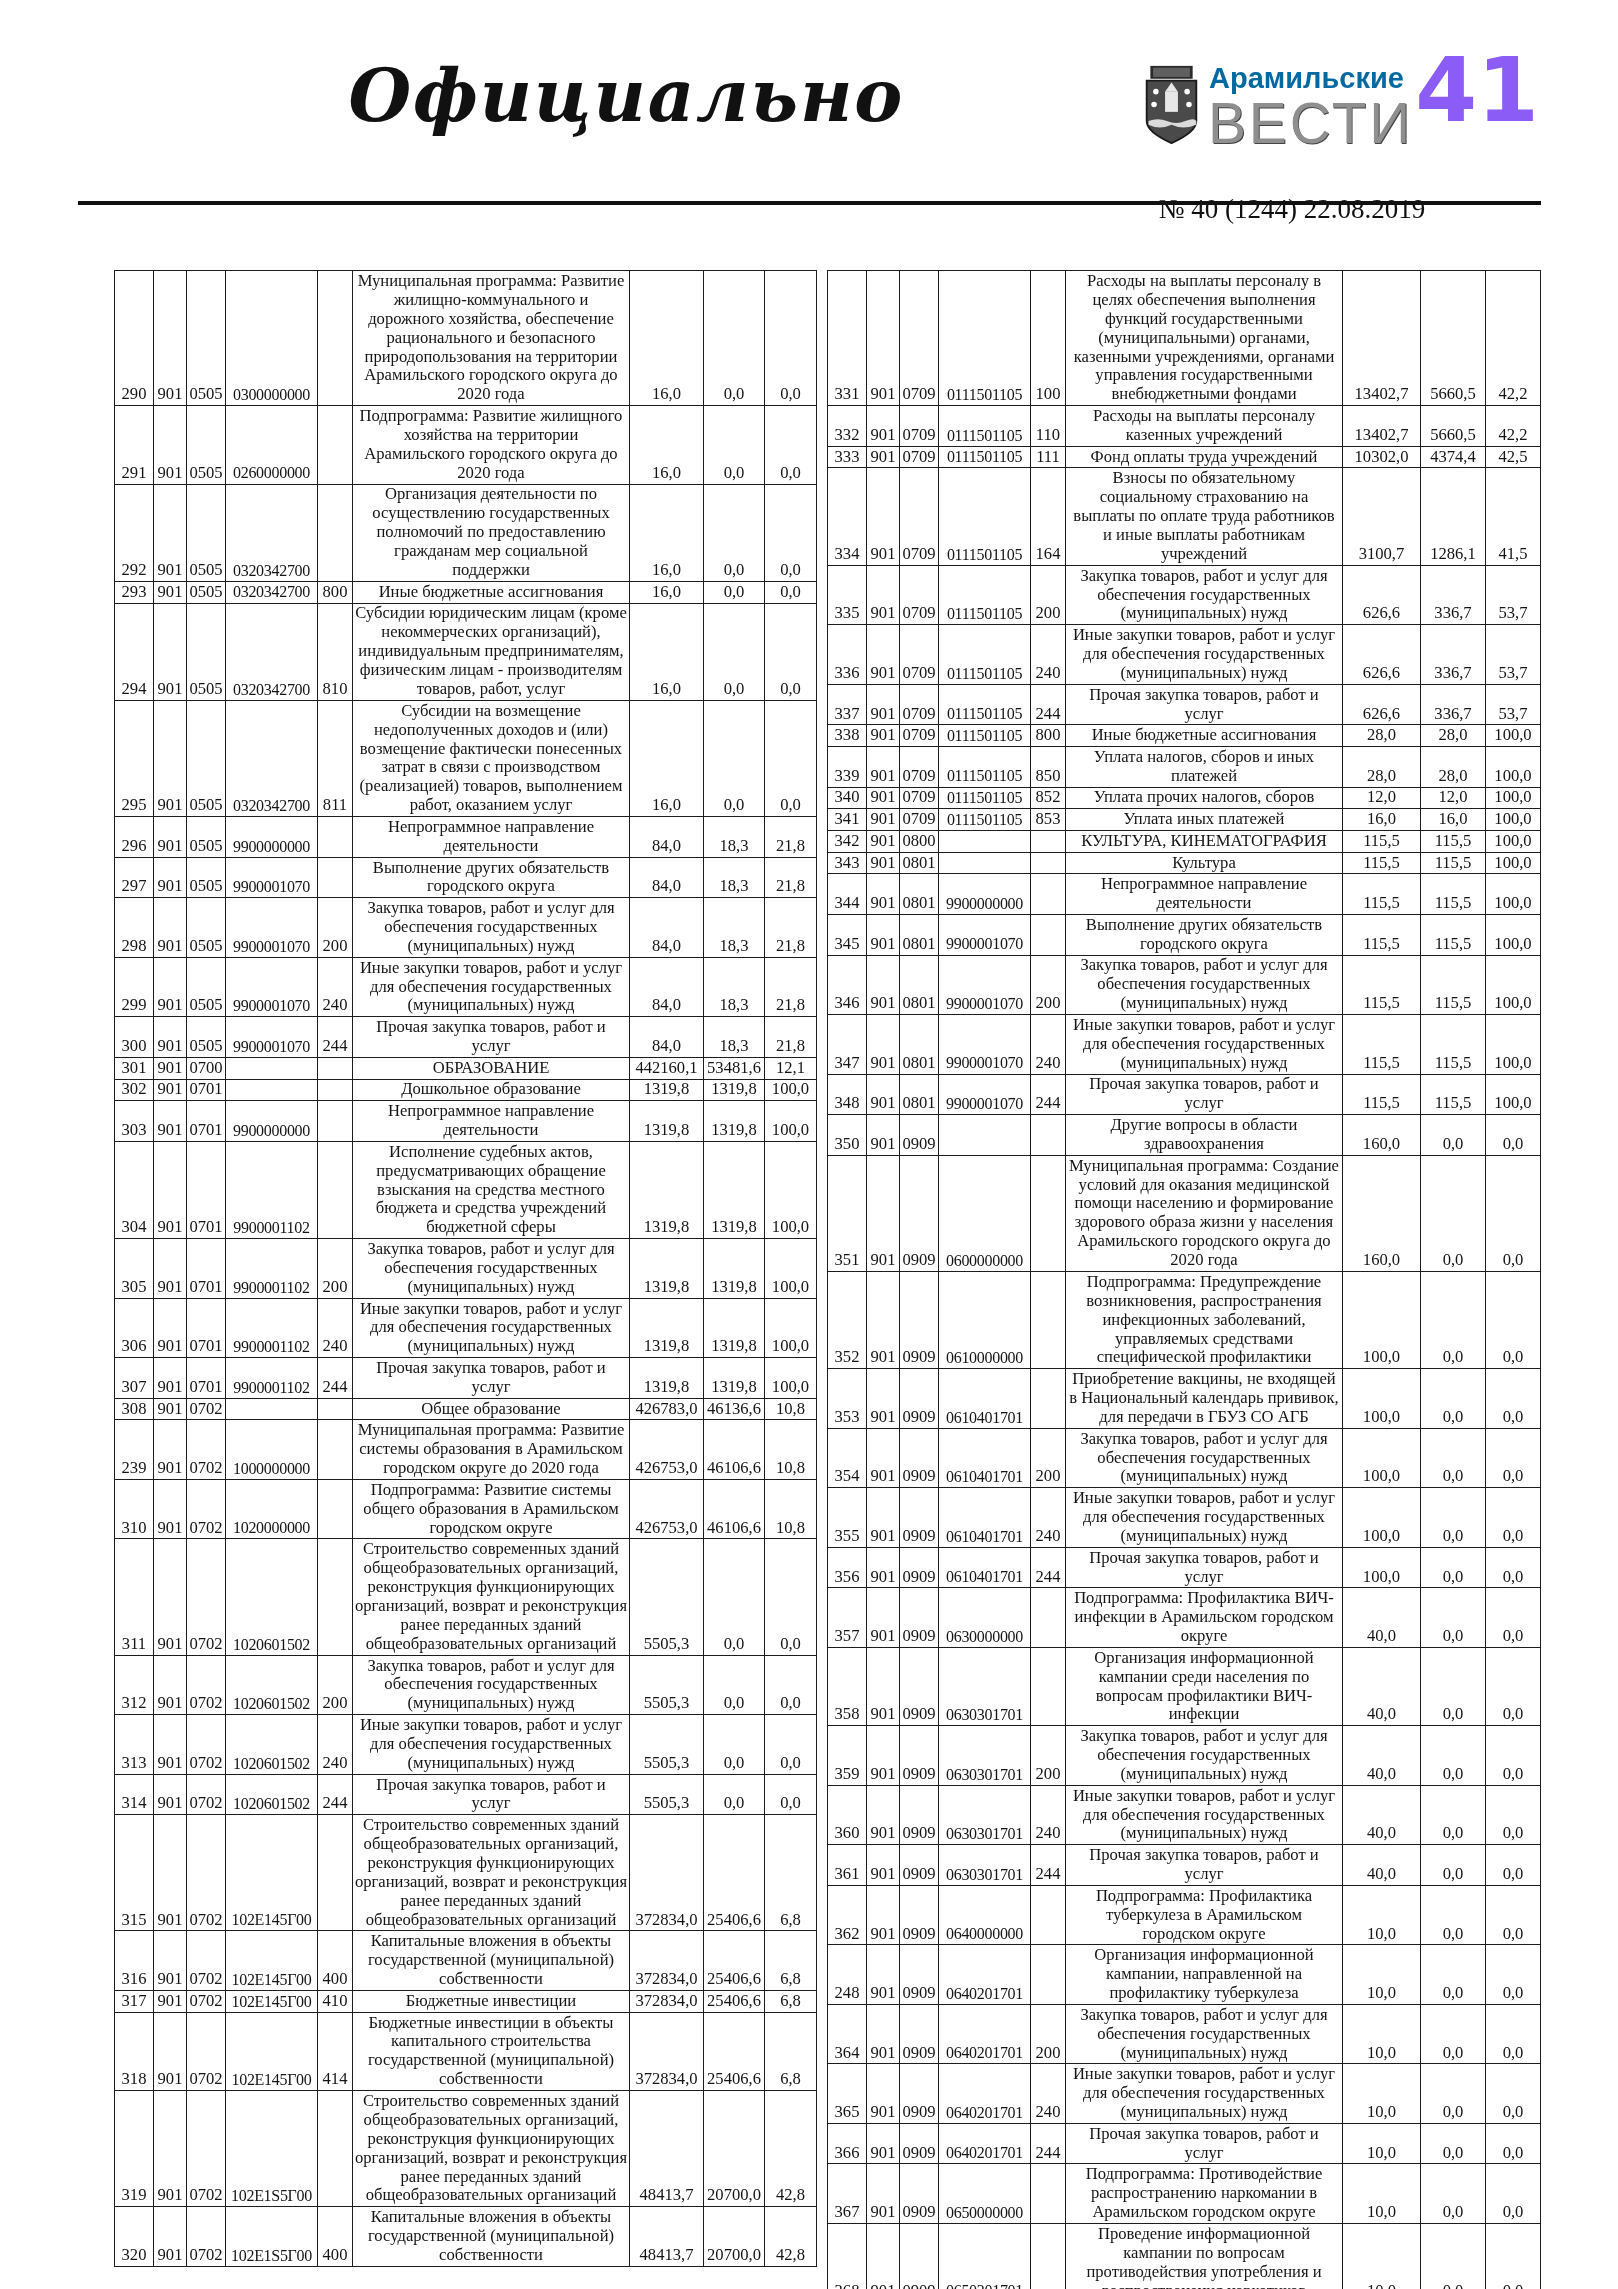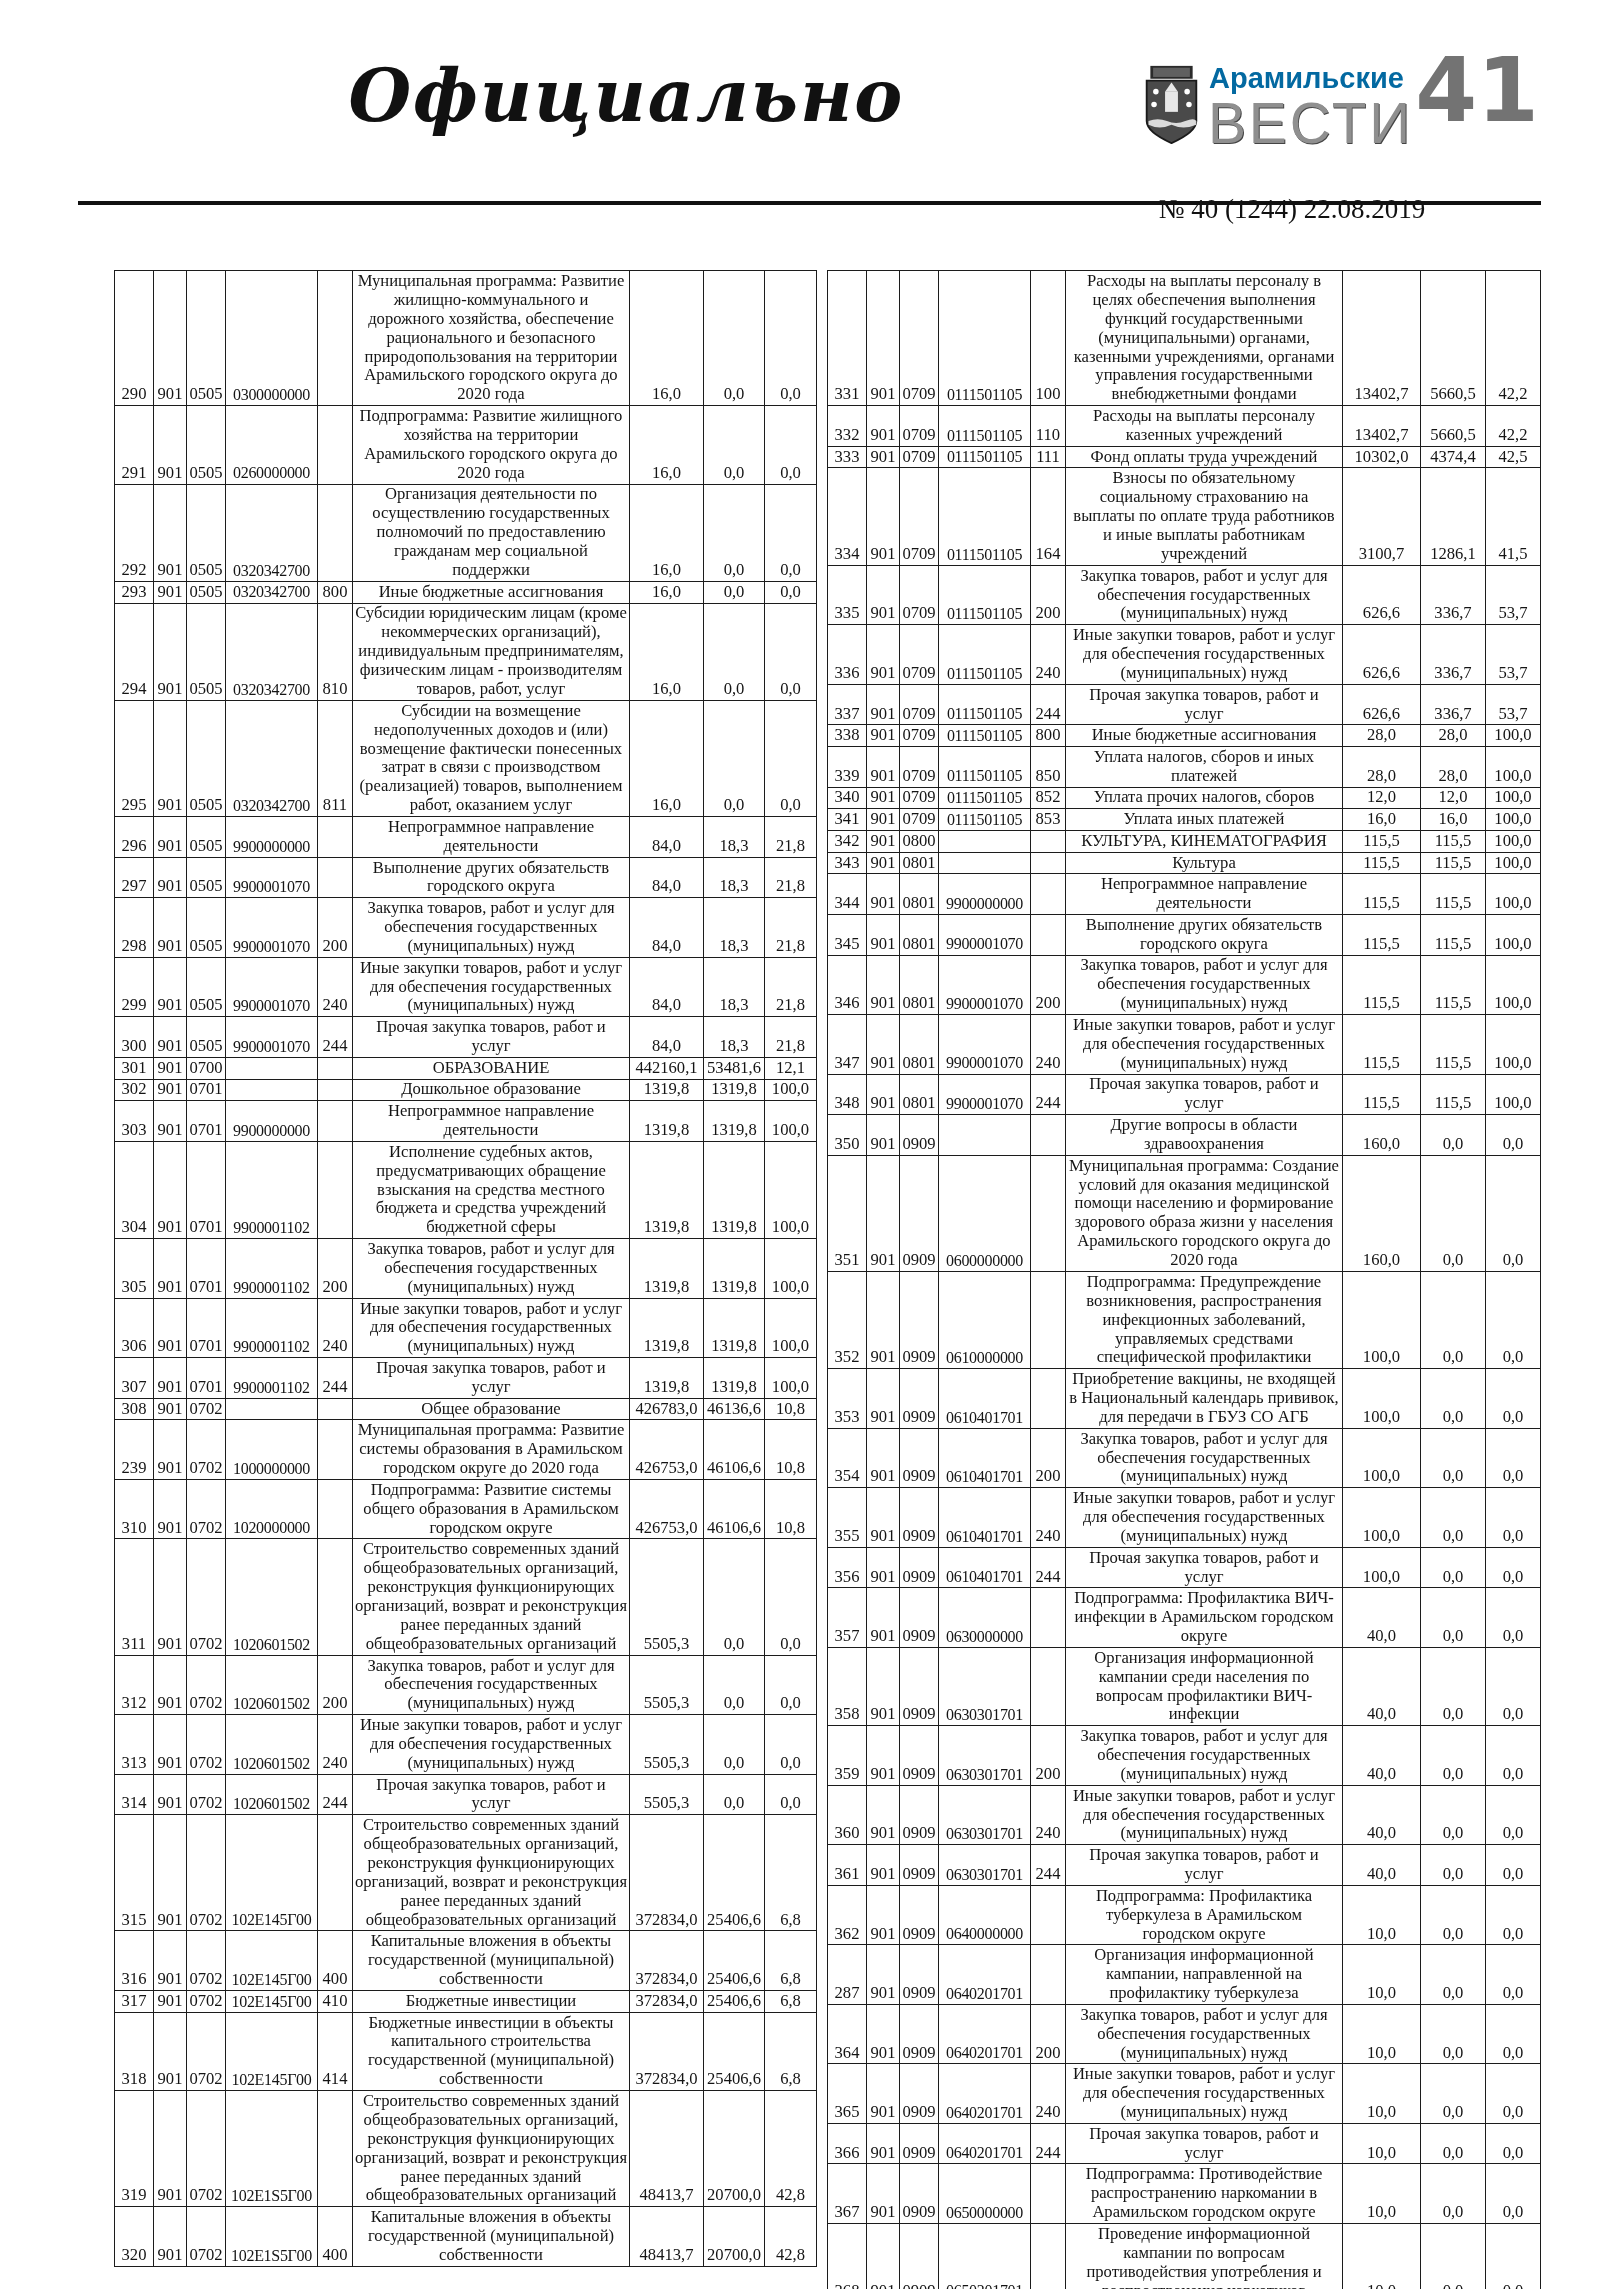--- a/index.html
+++ b/index.html
@@ -19,21 +19,21 @@
     position:absolute;left:66px;top:7.4px;width:231px;
     font-family:"Liberation Sans", sans-serif;font-weight:bold;font-size:29px;color:#0369a1;
   }
   .paper-name-main{
     position:absolute;left:65px;top:35px;width:240px;
     font-family:"Liberation Sans", sans-serif;font-weight:normal;font-size:57px;color:#8f8f8f;
     letter-spacing:2.8px;text-shadow:0.9px 0.9px 0 #444;
   }
   .page-number{
     position:absolute;left:1410px;top:44px;width:129px;
-    font-family:"DejaVu Sans", sans-serif;font-weight:bold;font-size:89px;color:#737373;
+    font-family:"DejaVu Sans", sans-serif;font-weight:bold;font-size:89px;color:#8b5cf6;
     line-height:92px;text-align:right;
   }
   .issue-line{
     position:absolute;left:1135px;top:150px;width:314px;text-align:center;
     font-family:"Liberation Serif", serif;font-size:27px;color:#111;margin-top:44px;
   }
   .head-rule{position:absolute;left:78px;top:201px;width:1463px;height:3.7px;background:#111;}
   .budget-table{
     position:absolute;border-collapse:collapse;table-layout:fixed;
     font-size:16.6px;line-height:1.14;
@@ -777,21 +777,21 @@
         <td>901</td>
         <td>0909</td>
         <td class="code">0640000000</td>
         <td></td>
         <td class="name">Подпрограмма: Профилактика туберкулеза в Арамильском городском округе</td>
         <td>10,0</td>
         <td>0,0</td>
         <td>0,0</td>
       </tr>
       <tr>
-        <td>287</td>
+        <td>248</td>
         <td>901</td>
         <td>0909</td>
         <td class="code">0640201701</td>
         <td></td>
         <td class="name">Организация информационной кампании, направленной на профилактику туберкулеза</td>
         <td>10,0</td>
         <td>0,0</td>
         <td>0,0</td>
       </tr>
       <tr>

